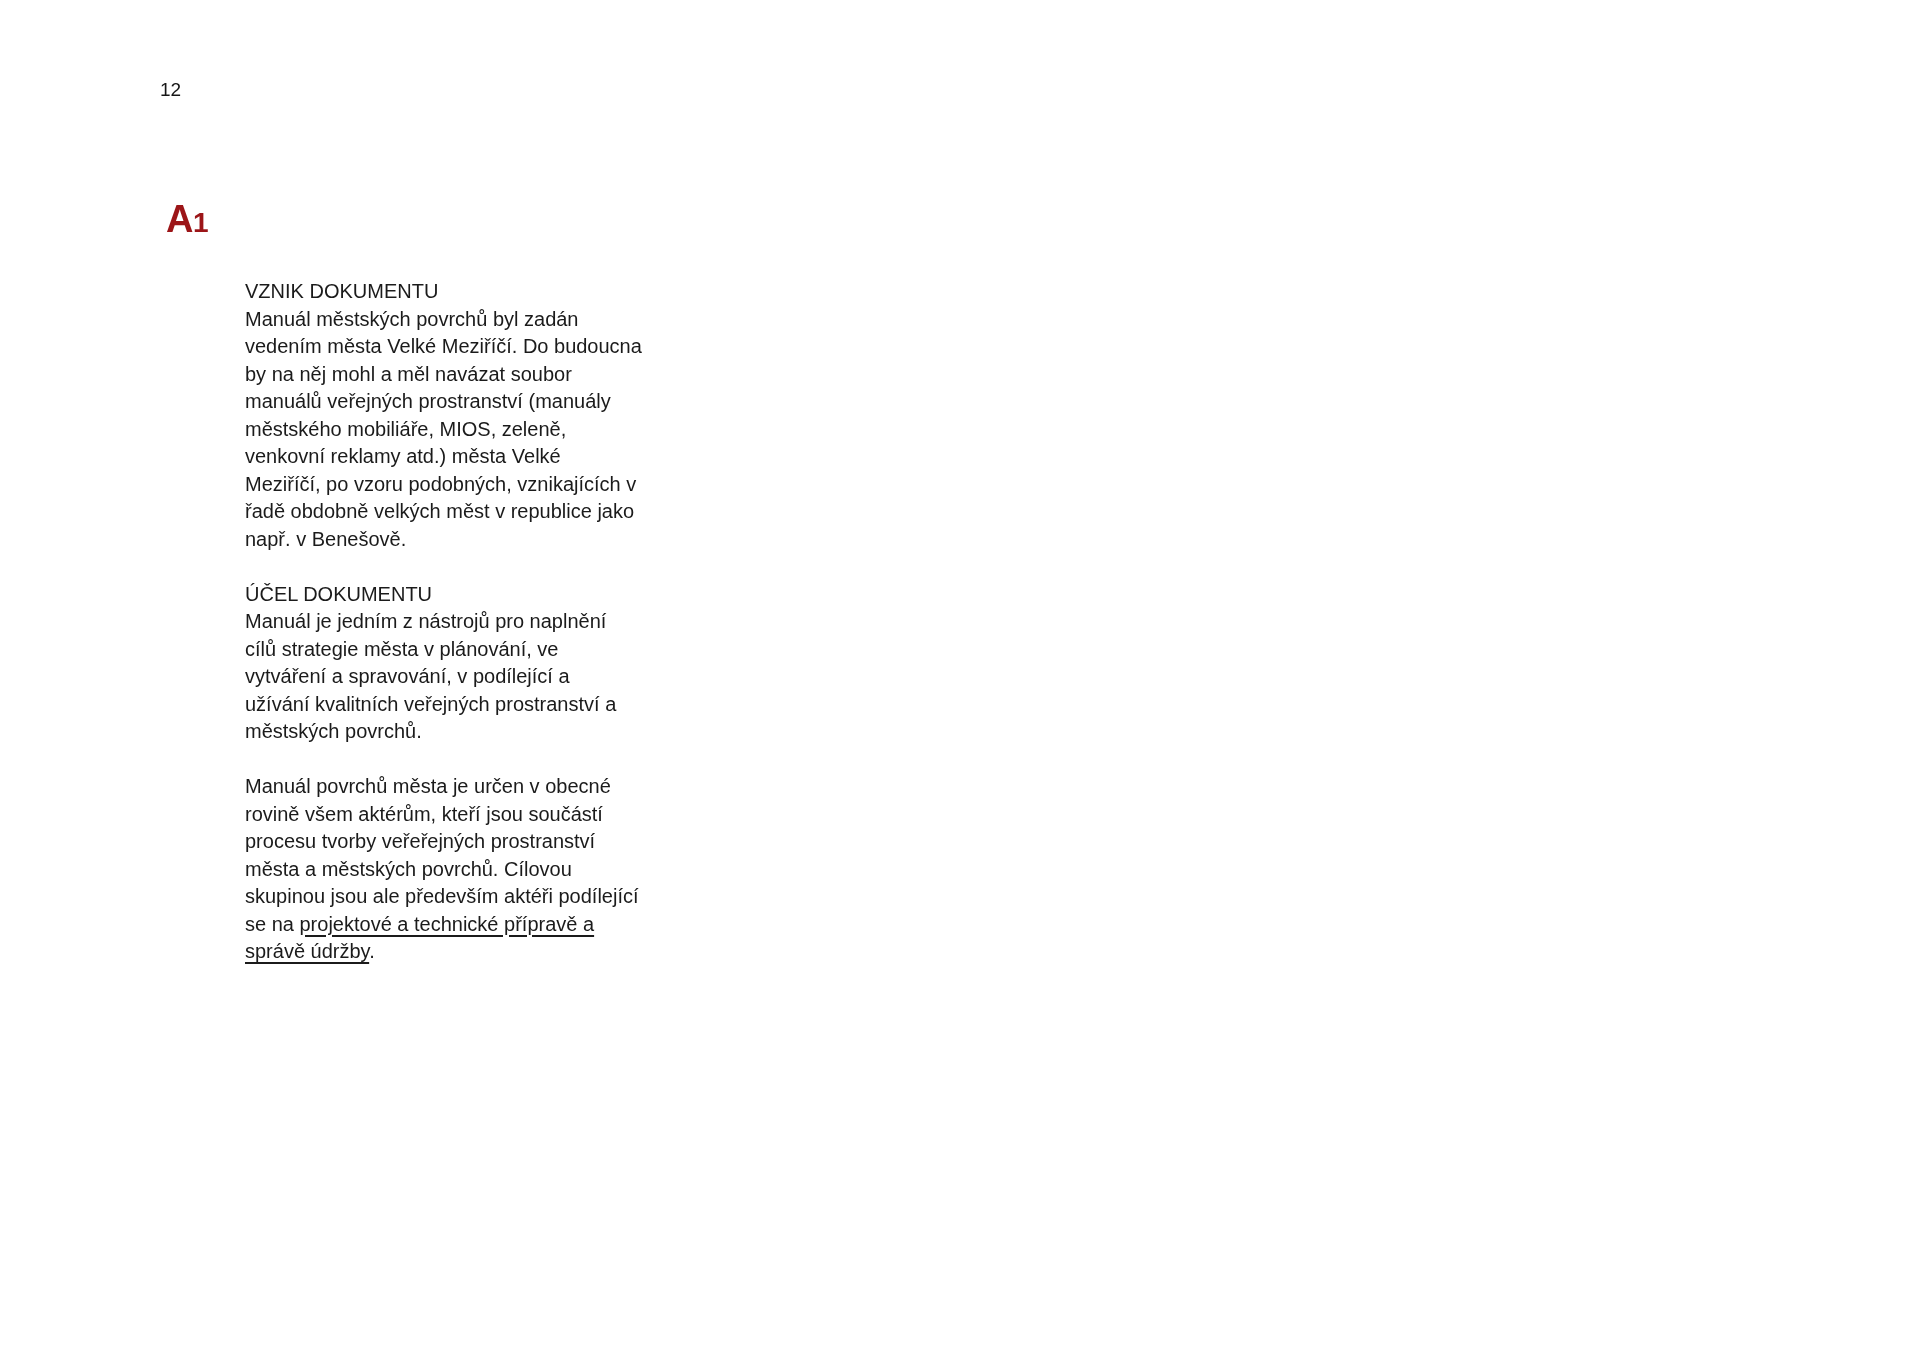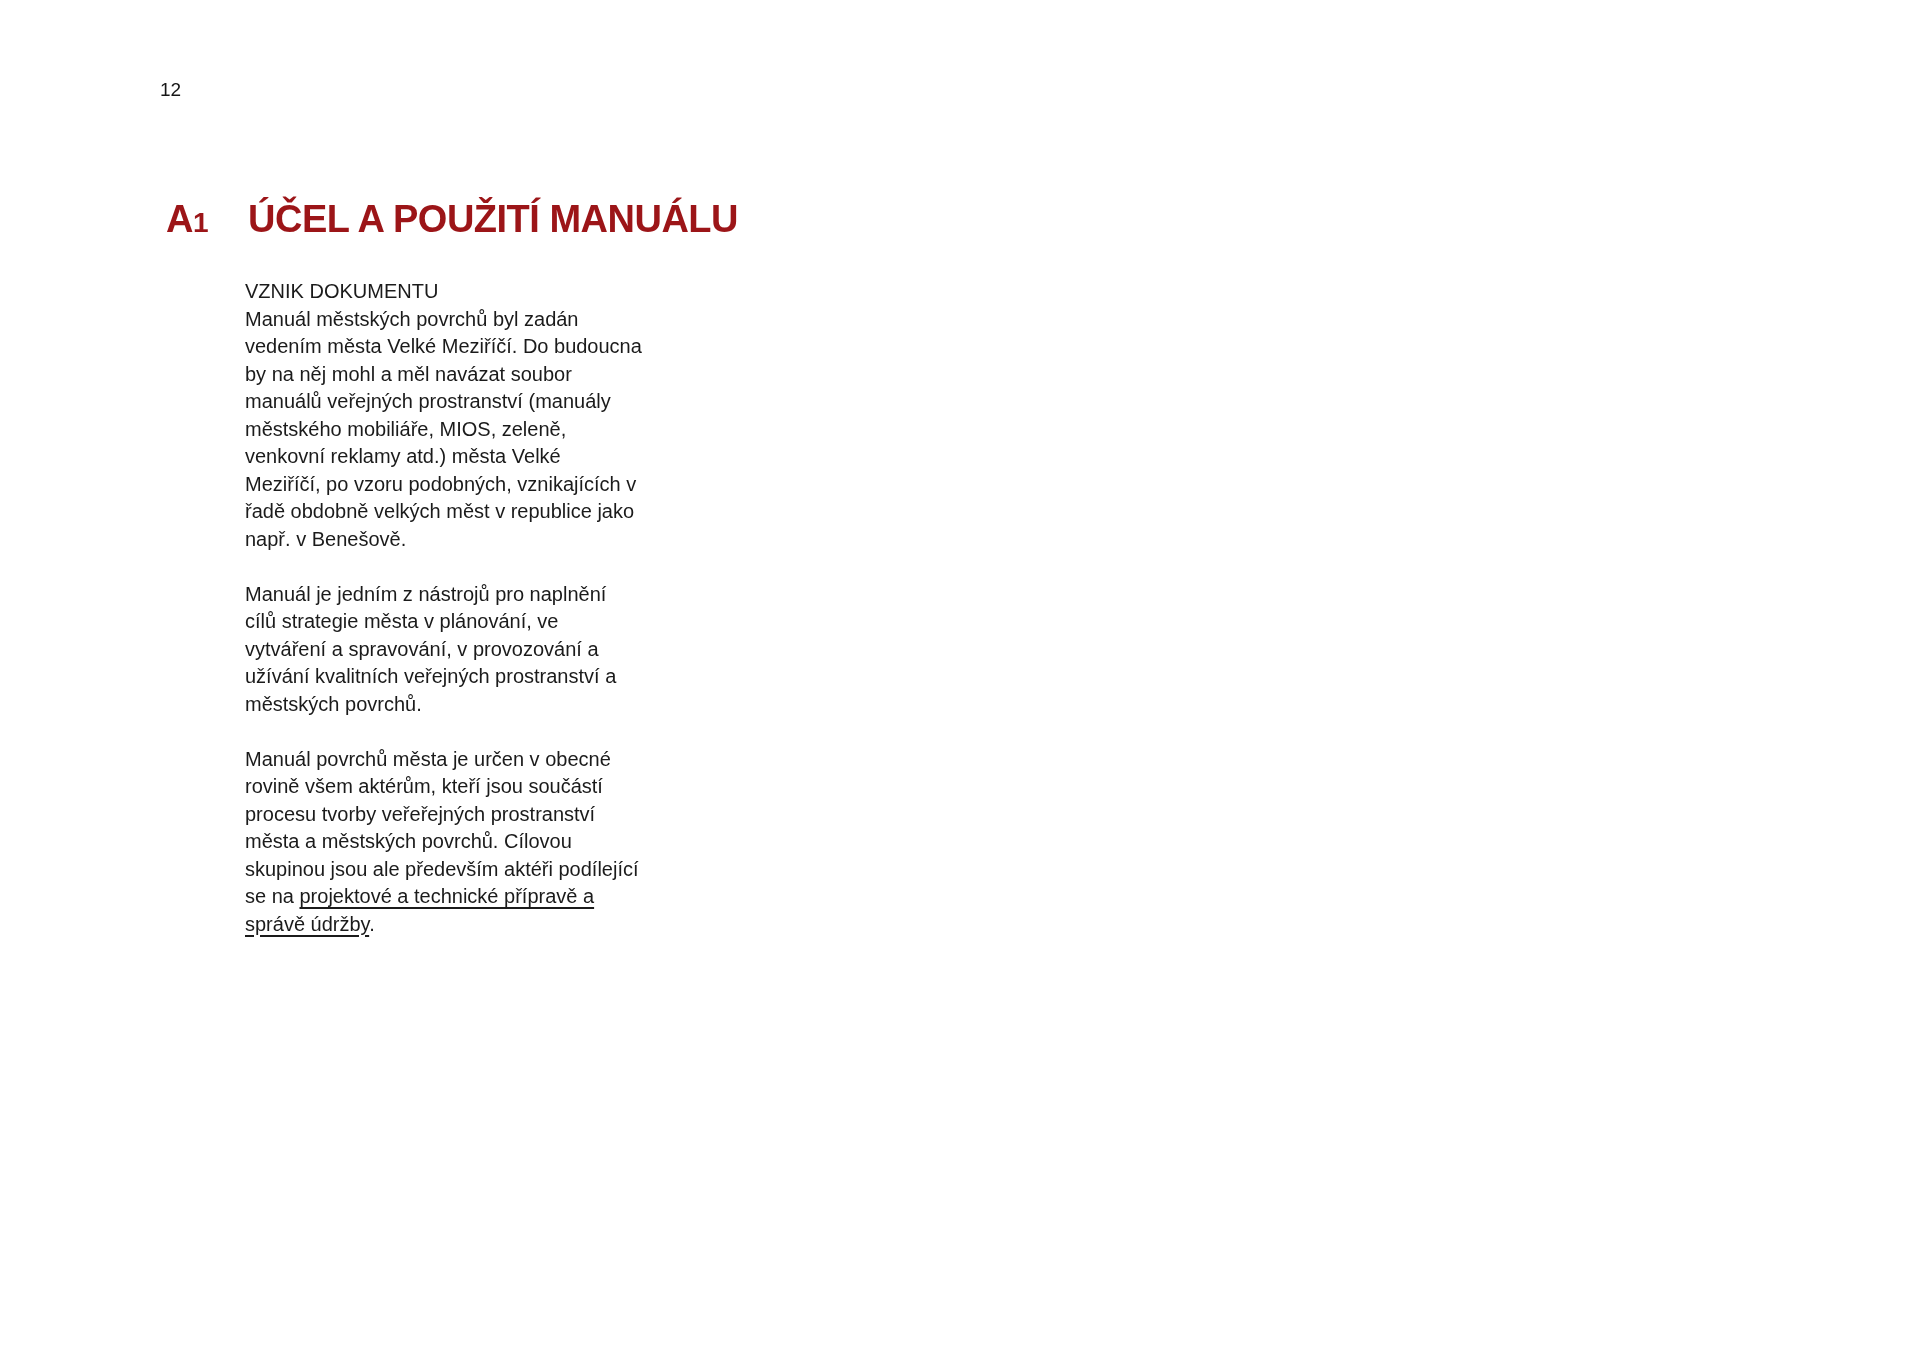--- a/index.html
+++ b/index.html
@@ -72,42 +72,42 @@
 </style>
 </head>
 <body>
 
 <div class="page">
 
   <div class="page-number">12</div>
 
   <h1 class="heading" style="color: rgb(156, 21, 24); margin-top: 25px;">
     <span class="code"><span>A</span><span class="digit">1</span></span>
-    <span class="title">ÚČEL A POUŽITÍ MANUÁLU</span>
   </h1>
 
   <div class="content">
 
     <section>
       <div class="sec-header">VZNIK DOKUMENTU</div>
       <div class="sec-body">Manuál městských povrchů byl zadán
 vedením města Velké Meziříčí. Do budoucna
 by na něj mohl a měl navázat soubor
 manuálů veřejných prostranství (manuály
 městského mobiliáře, MIOS, zeleně,
 venkovní reklamy atd.) města Velké
 Meziříčí, po vzoru podobných, vznikajících v
 řadě obdobně velkých měst v republice jako
 např. v Benešově.</div>
     </section>
 
     <section>
+      <div class="sec-header">ÚČEL DOKUMENTU</div>
       <div class="sec-body">Manuál je jedním z nástrojů pro naplnění
 cílů strategie města v plánování, ve
-vytváření a spravování, v provozování a
+vytváření a spravování, v podílející a
 užívání kvalitních veřejných prostranství a
 městských povrchů.</div>
     </section>
 
     <section>
       <div class="sec-body"><span>Manuál povrchů města je určen v obecné
 rovině všem aktérům, kteří jsou součástí
 procesu tvorby veřeřejných prostranství
 města a městských povrchů. Cílovou
 skupinou jsou ale především aktéři podílející

